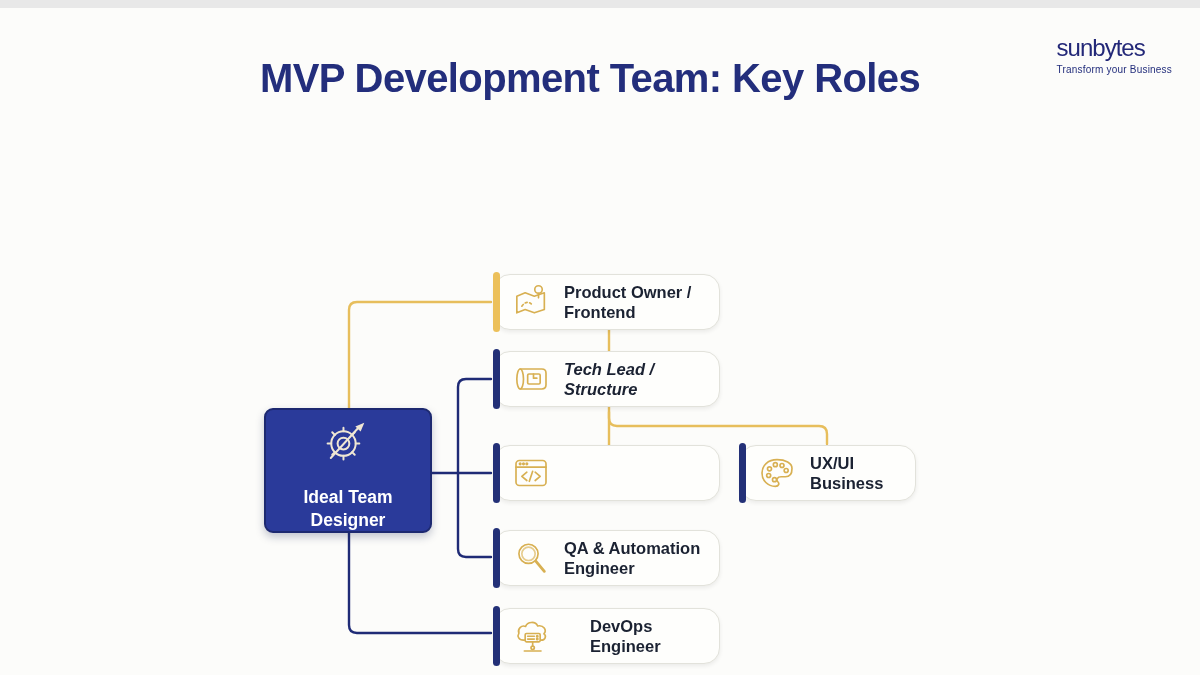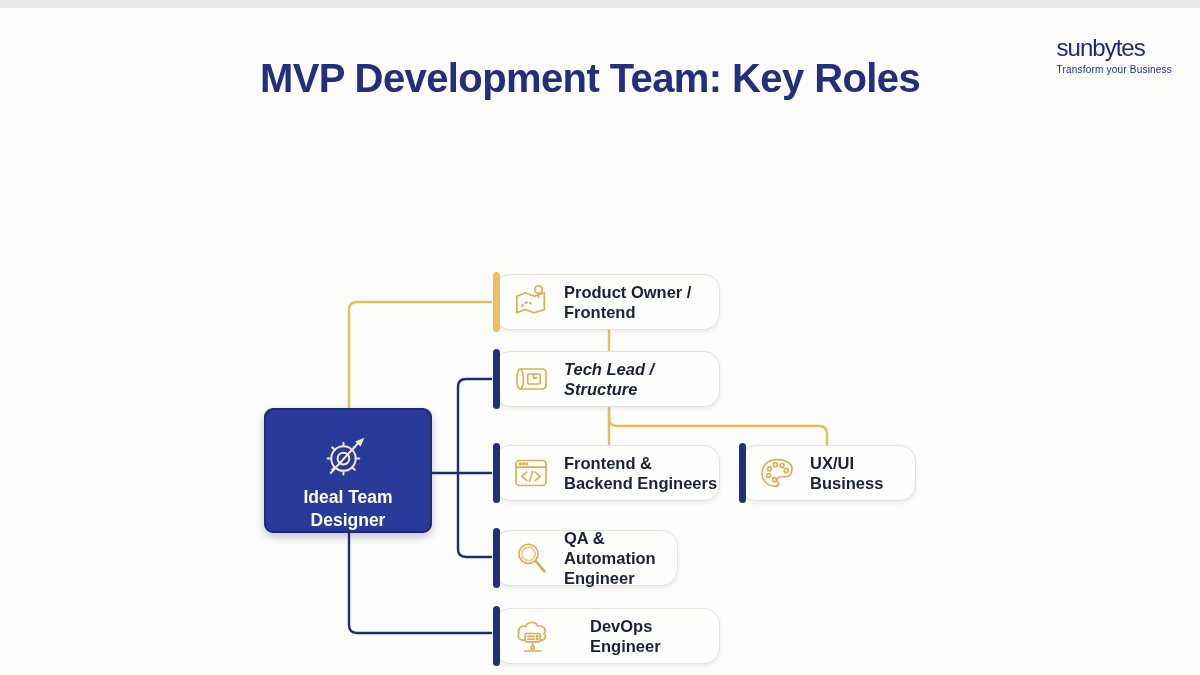--- a/index.html
+++ b/index.html
@@ -19,40 +19,40 @@
   
   .connectors{position:absolute;left:0;top:0;width:1200px;height:675px;z-index:1;}
   .connectors path{fill:none;stroke-width:2.4;stroke-linecap:round;}
   .c-gold{stroke:#E7BE5C;}
   .c-navy{stroke:#1F2B76;}
   
   .center-node{
     position:absolute;left:264px;top:400px;width:168px;height:125px;z-index:2;
     background:#2A3A9A;border:2px solid #1D2970;border-radius:9px;
     box-shadow:0 4px 8px rgba(20,30,80,0.25);
-    display:flex;flex-direction:column;align-items:center;justify-content:flex-end;gap:3px;
+    display:flex;flex-direction:column;align-items:center;justify-content:space-between;gap:3px;
     box-sizing:border-box;
   }
   .center-label{color:#FFFFFF;font-weight:700;font-size:17.5px;text-align:center;line-height:1.28;}
   
   .role{
     position:absolute;height:56px;z-index:2;background:#FEFEFC;
     border:1px solid #E2E2DB;border-radius:16px;box-shadow:0 2px 4px rgba(0,0,0,0.07);
     display:flex;align-items:center;box-sizing:border-box;
   }
   .bar{position:absolute;left:-2px;top:-3px;height:60px;width:7px;border-radius:4px;}
   .bar-gold{background:#ECC05A;}
   .bar-navy{background:#233077;}
   .role .icon{margin-left:16px;flex:0 0 auto;display:block;}
   .role .label{margin-left:13px;font-size:16.5px;font-weight:700;color:#1B2232;line-height:1.22;}
   #role-product-owner{left:494px;top:266px;width:226px;}
   #role-tech-lead{left:494px;top:343px;width:226px;font-style:italic;}
   #role-frontend-backend{left:494px;top:437px;width:226px;}
   #role-ux-ui{left:740px;top:437px;width:176px;align-items:center;}
-  #role-qa{left:494px;top:522px;width:184px;}
+  #role-qa{left:494px;top:522px;width:226px;}
   #role-devops{left:494px;top:600px;width:226px;gap:26px;}
   .gold-icon{stroke:#D8B052;fill:none;stroke-width:2;stroke-linecap:round;stroke-linejoin:round;}
   .cream-icon{stroke:#EFE7D4;fill:none;stroke-width:2.2;stroke-linecap:round;stroke-linejoin:round;}
 </style>
 </head>
 <body>
 
 <div class="stage">
 
   <div class="title">
@@ -137,24 +137,20 @@
         <rect x="6" y="9" width="36" height="30" rx="4"></rect>
         <path d="M6,17 L42,17"></path>
         <circle cx="11" cy="13" r="0.9" fill="#D8B052"></circle>
         <circle cx="15" cy="13" r="0.9" fill="#D8B052"></circle>
         <circle cx="19" cy="13" r="0.9" fill="#D8B052"></circle>
         <path d="M19,23 L13,28 L19,33"></path>
         <path d="M29,23 L35,28 L29,33"></path>
         <path d="M26,22 L22,34"></path>
       </g>
     </svg>
-    <div class="label">
-      <div>Frontend &amp;</div>
-      <div>Backend Engineers</div>
-    </div>
   </div>
 
   <div class="role" id="role-ux-ui">
     <span class="bar bar-navy"></span>
     <svg class="icon" width="40" height="40" viewBox="0 0 48 48">
       <g class="gold-icon">
         <path d="M24,8 C13,8 6,15 6,24 C6,33 13,40 22,40 C26.5,40 27,36.5 25,34.5 C22.5,32 24.5,28.5 29,28.5 L34,28.5 C39.5,28.5 42,24 42,18.5 C42,12 34,8 24,8 Z"></path>
         <circle cx="15" cy="19" r="2.4"></circle>
         <circle cx="22" cy="14" r="2.4"></circle>
         <circle cx="30" cy="15" r="2.4"></circle>

